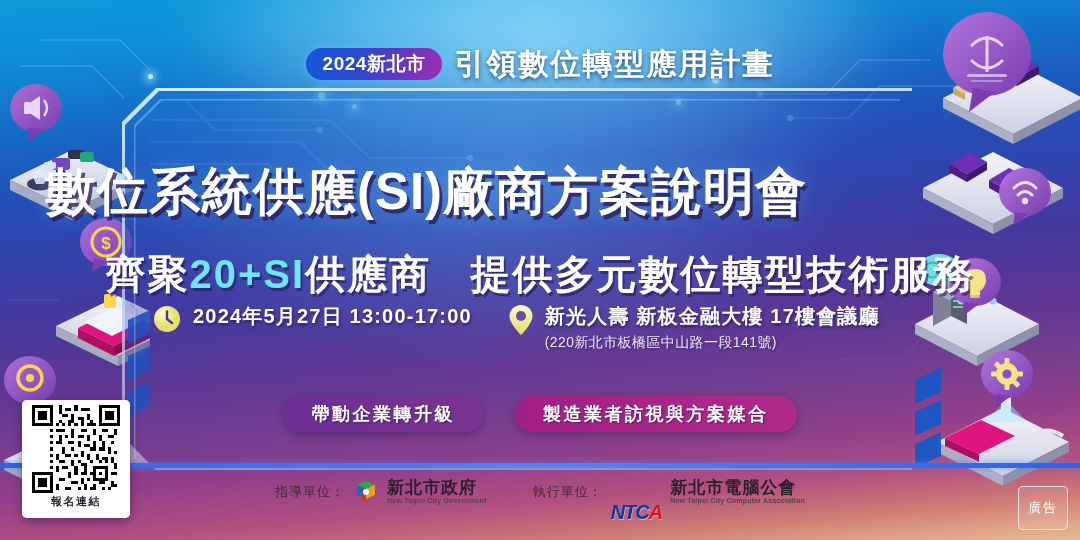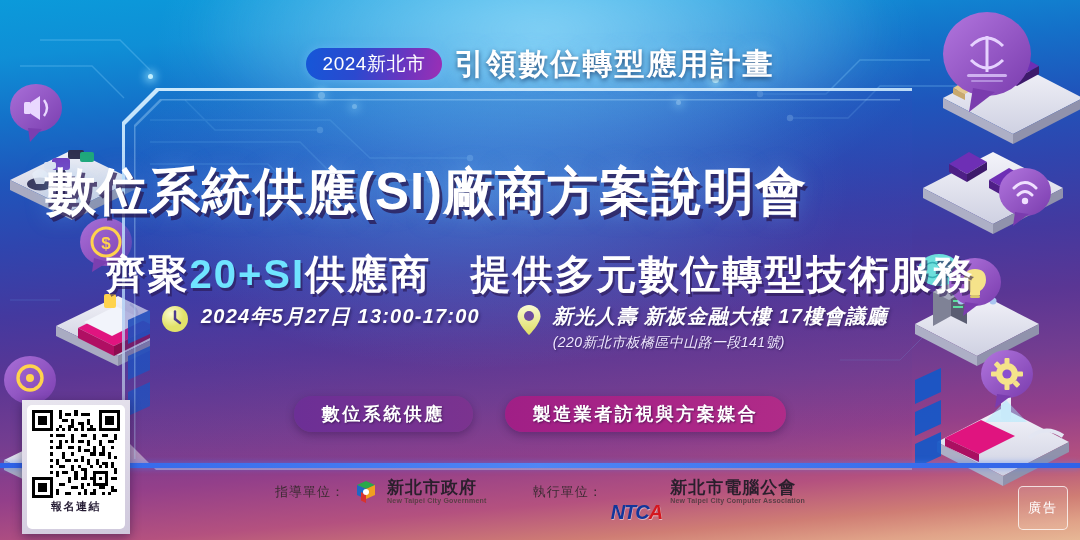--- a/index.html
+++ b/index.html
@@ -65,21 +65,21 @@
 
   
   .header{
     position:absolute;top:42px;left:0;width:100%;height:44px;
     display:flex;align-items:center;justify-content:center;gap:12px;z-index:9;
   }
   .year-badge{
     display:inline-flex;align-items:center;justify-content:center;
     height:32px;padding:0 17px;border-radius:16px;
     background:linear-gradient(100deg,#1557d8 0%,#2b49cf 38%,#6a35c0 72%,#9c2fb5 100%);
-    color:#fff;font-size:19px;font-weight:normal;letter-spacing:.5px;
+    color:#fff;font-size:19px;font-weight:bold;letter-spacing:.5px;
     box-shadow:0 0 10px rgba(120,190,255,.5);
   }
   .header-title{
     color:#fff;font-size:30px;font-weight:bold;letter-spacing:2px;
     text-shadow:0 2px 5px rgba(8,40,90,.75), 0 0 16px rgba(150,225,255,.5);
     text-align:center;
   }
 
   
   .main-title{
@@ -89,22 +89,22 @@
   }
   .sub-title{
     position:absolute;top:250px;left:0;width:1080px;text-align:center;z-index:9;
     color:#fff;font-size:40px;font-weight:bold;letter-spacing:2px;line-height:1.2;
     text-shadow:2px 3px 0 rgba(42,24,80,.6);
   }
   .sub-title .hl{color:#6fe4ff;}
 
   
   .info-row{
-    position:absolute;top:303px;left:160px;width:760px;
-    display:flex;align-items:flex-start;gap:36px;z-index:9;font-style:italic;
+    position:absolute;top:303px;left:152px;width:760px;
+    display:flex;align-items:flex-start;gap:36px;z-index:9;
   }
   .info-block{display:flex;align-items:flex-start;gap:11px;}
   .ico{flex:0 0 auto;margin-top:1px;}
   .info-main{
     color:#fff;font-size:20px;font-weight:bold;letter-spacing:1.2px;
     white-space:nowrap;text-shadow:1px 2px 3px rgba(30,20,70,.7);
   }
   .info-sub{
     color:#f0e8ff;font-size:14px;letter-spacing:.4px;margin-top:4px;
     white-space:nowrap;text-shadow:1px 1px 2px rgba(30,20,70,.6);
@@ -119,23 +119,23 @@
     height:36px;display:inline-flex;align-items:center;justify-content:center;
     padding:0 28px;border-radius:18px;color:#fff;font-size:18px;font-weight:bold;
     letter-spacing:2.5px;text-shadow:1px 1px 2px rgba(30,10,50,.55);
     box-shadow:0 3px 9px rgba(40,10,60,.35);
   }
   .pill.p1{background:linear-gradient(95deg,#6c2f96 0%,#7b338f 100%);}
   .pill.p2{background:linear-gradient(95deg,#a01f86 0%,#b02b88 100%);}
 
   
   .qr-card{
-    position:absolute;left:22px;top:400px;width:108px;height:134px;z-index:9;
+    position:absolute;left:22px;top:400px;width:108px;height:118px;z-index:9;
     background:linear-gradient(160deg,#e9e6ef,#cfc8dc);
-    border-radius:0;padding:5px;box-sizing:border-box;
+    border-radius:5px;box-sizing:border-box;
     box-shadow:0 3px 10px rgba(20,10,50,.45);
   }
   .qr-white{background:#fff;border-radius:5px;padding:5px 5px 2px;height:100%;box-sizing:border-box;}
   .qr-img{width:88px;height:88px;display:block;margin:0 auto;}
   .qr-label{
     text-align:center;color:#241b33;font-size:11px;font-weight:bold;
     letter-spacing:1.5px;margin-top:1px;
   }
 
   
@@ -502,21 +502,21 @@
         <circle cx="13" cy="12" r="5" fill="#6b4aa0"></circle>
       </svg>
       <div>
         <div class="info-main">新光人壽 新板金融大樓  17樓會議廳</div>
         <div class="info-sub">(220新北市板橋區中山路一段141號)</div>
       </div>
     </div>
   </div>
 
   <div class="pill-row">
-    <span class="pill p1">數位系統供應</span>
+    <span class="pill p1">帶動企業轉升級</span>
     <span class="pill p2">製造業者訪視與方案媒合</span>
   </div>
 
   <div class="qr-card">
     <div class="qr-white">
       <svg class="qr-img" viewBox="0 0 29 29" shape-rendering="crispEdges">
         <rect width="29" height="29" fill="#fff"></rect>
         <g fill="#000">
 
           <rect x="0" y="0" width="7" height="1"></rect>

